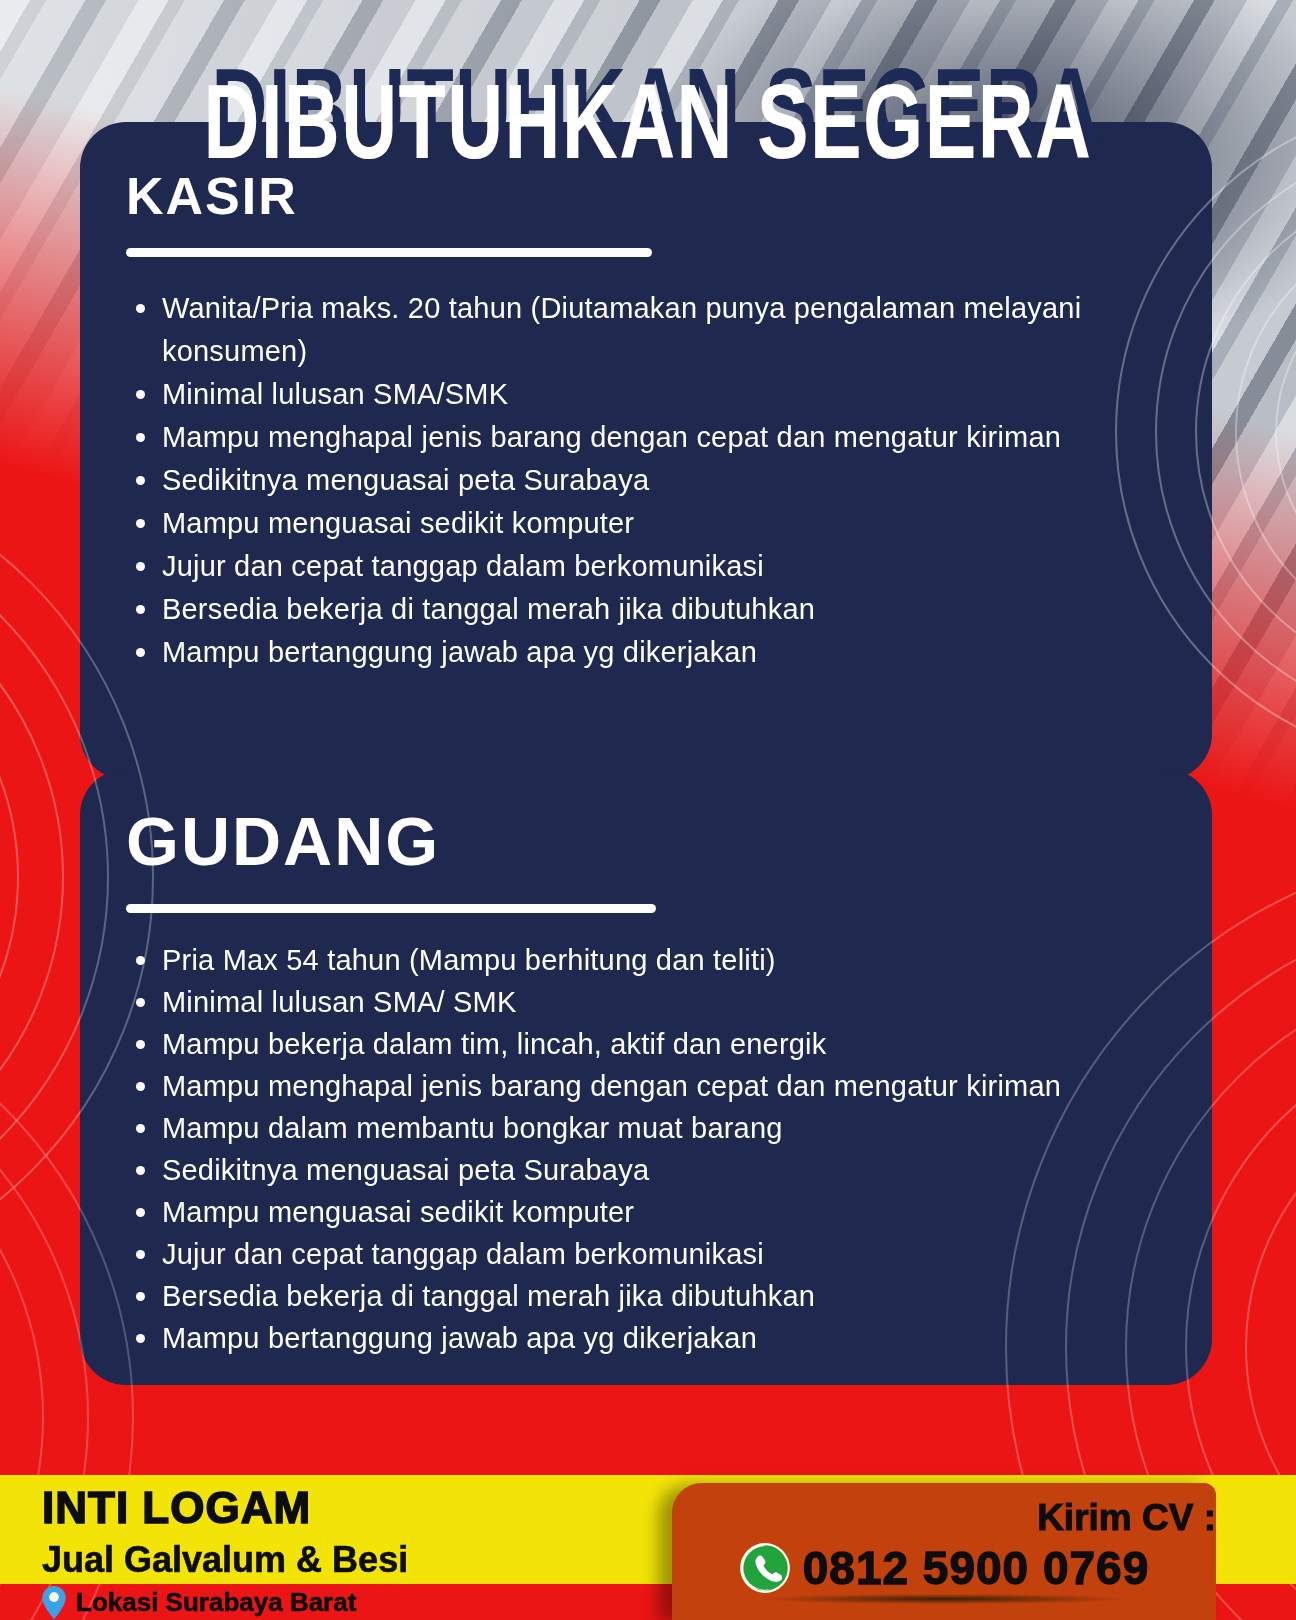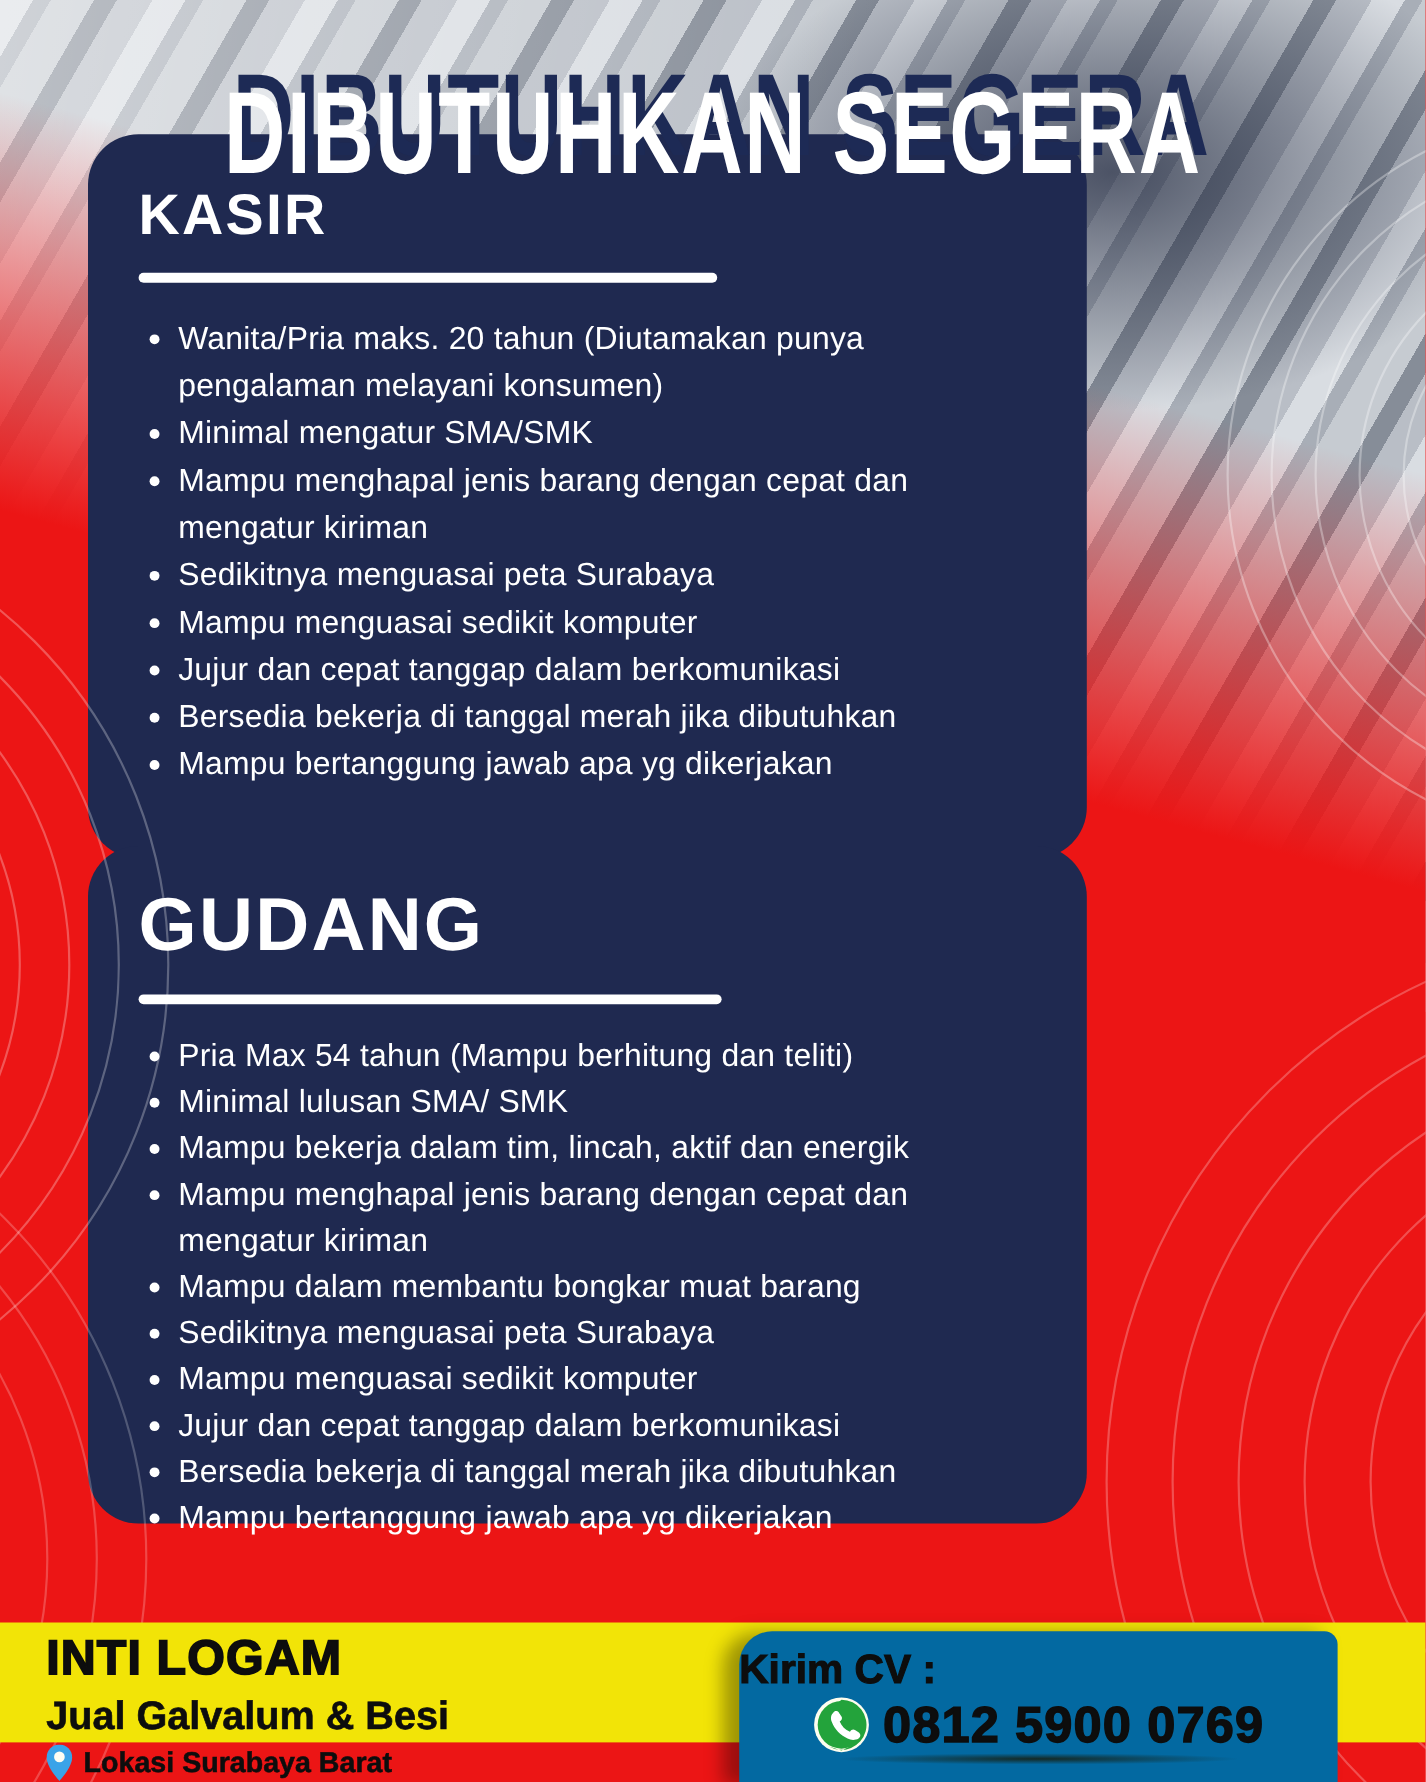--- a/index.html
+++ b/index.html
@@ -22,21 +22,21 @@
   .ring{position:absolute;border-radius:50%;border:2px solid rgba(255,255,255,0.3);}
 
   
   .title{position:absolute;left:0;top:68px;width:100%;height:130px;z-index:5;}
   .t{position:absolute;left:50%;top:0;transform:translateX(-50%) scaleX(0.73);
      white-space:nowrap;font-weight:bold;font-size:106px;line-height:1;letter-spacing:2px;}
   .t.shadow{top:-16px;margin-left:8px;color:#1d2a55;}
   .t.main{color:#ffffff;}
 
   
-  .card{position:absolute;left:80px;width:908px;background:#1f2950;
+  .card{position:absolute;left:80px;width:1132px;background:#1f2950;
         border-radius:46px;z-index:2;color:#fff;}
   .card.kasir{top:122px;height:658px;}
   .card.gudang{top:769px;height:616px;}
   .card-inner{padding:0 34px 0 46px;}
   .card h2{margin:0;padding-top:44px;font-size:52px;font-weight:bold;letter-spacing:2px;}
   .card.gudang h2{padding-top:33px;font-size:68px;}
   .rule{height:9px;background:#fff;border-radius:5px;margin-top:22px;width:526px;}
   .card.gudang .rule{margin-top:24px;width:530px;}
   .reqs{list-style:none;margin:30px 0 0 0;padding:0;}
   .card.gudang .reqs{margin-top:26px;}
@@ -47,23 +47,23 @@
            border-radius:50%;background:#fff;}
 
   
   .footer{position:absolute;left:0;top:1475px;width:100%;height:109px;
           background:#f2e407;z-index:6;}
   .footer-left{position:absolute;left:42px;top:8px;color:#0d0d0d;}
   .company{font-size:44px;font-weight:bold;letter-spacing:1px;-webkit-text-stroke:1.6px #0d0d0d;}
   .tagline{font-size:36px;font-weight:bold;margin-top:6px;-webkit-text-stroke:0.6px #0d0d0d;}
   .location{display:flex;align-items:center;gap:10px;margin-top:5px;
             font-size:26px;font-weight:bold;-webkit-text-stroke:0.5px #0d0d0d;}
-  .cv-card{position:absolute;left:672px;top:8px;width:544px;height:137px;background:#0369a1;
+  .cv-card{position:absolute;left:672px;top:8px;width:544px;height:137px;background:#c2410c;
            border-radius:30px 12px 0 0;box-shadow:-14px 2px 16px rgba(0,0,0,0.35);
-           text-align:left;color:#0d0d0d;}
+           text-align:right;color:#0d0d0d;}
   .cv-label{font-size:37px;font-weight:bold;margin-top:14px;-webkit-text-stroke:1px #0d0d0d;}
   .phone-row{display:flex;align-items:center;justify-content:center;gap:12px;margin-top:2px;}
   .phone{font-size:46px;font-weight:bold;letter-spacing:1px;-webkit-text-stroke:1.3px #0d0d0d;}
   .phone-shadow{width:430px;height:12px;margin:-2px auto 0;border-radius:50%;
     background:radial-gradient(closest-side, rgba(25,25,5,0.8), rgba(25,25,5,0) 85%);}
   .icon{display:inline-block;line-height:0;}
 </style>
 </head>
 <body>
 
@@ -95,21 +95,21 @@
     <span class="t shadow">DIBUTUHKAN SEGERA</span>
     <span class="t main">DIBUTUHKAN SEGERA</span>
   </div>
 
   <section class="card kasir">
     <div class="card-inner">
       <h2>KASIR</h2>
       <div class="rule"></div>
       <ul class="reqs">
           <li>Wanita/Pria maks. 20 tahun (Diutamakan punya pengalaman melayani konsumen)</li>
-          <li>Minimal mengatur SMA/SMK</li>
+          <li>Minimal lulusan SMA/SMK</li>
           <li>Mampu menghapal jenis barang dengan cepat dan mengatur kiriman</li>
           <li>Sedikitnya menguasai peta Surabaya</li>
           <li>Mampu menguasai sedikit komputer</li>
           <li>Jujur dan cepat tanggap dalam berkomunikasi</li>
           <li>Bersedia bekerja di tanggal merah jika dibutuhkan</li>
           <li>Mampu bertanggung jawab apa yg dikerjakan</li>
         </ul>
     </div>
   </section>
 

